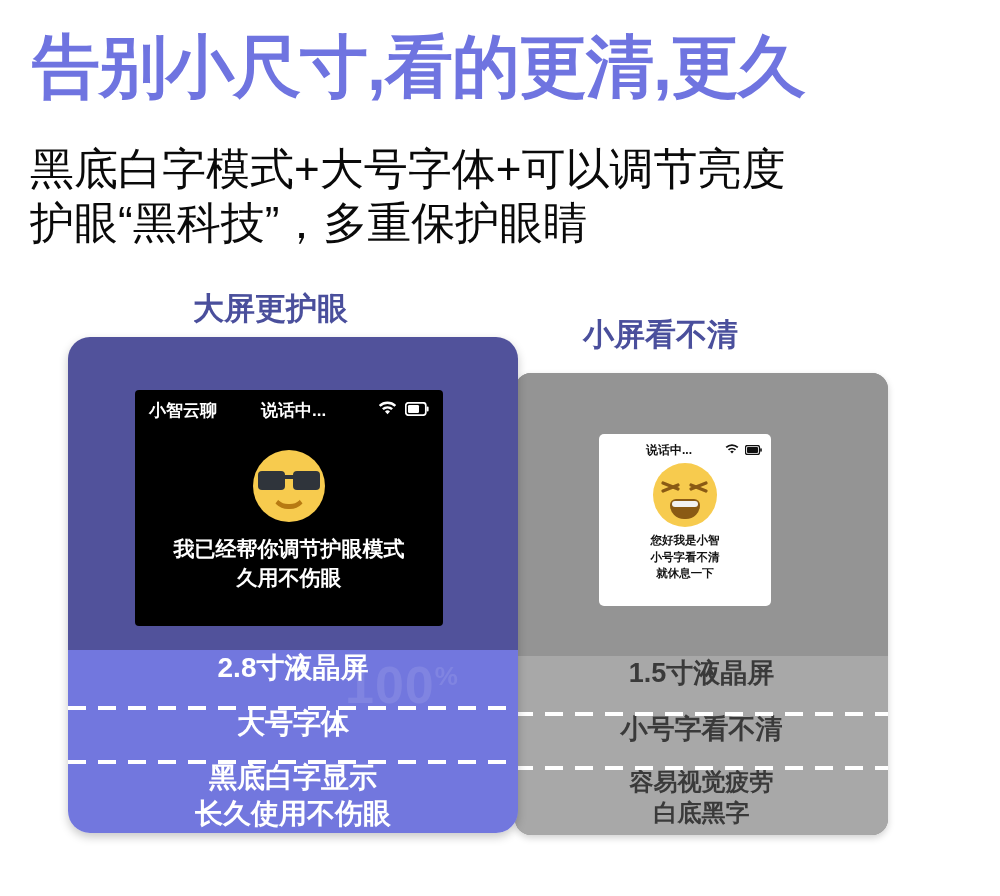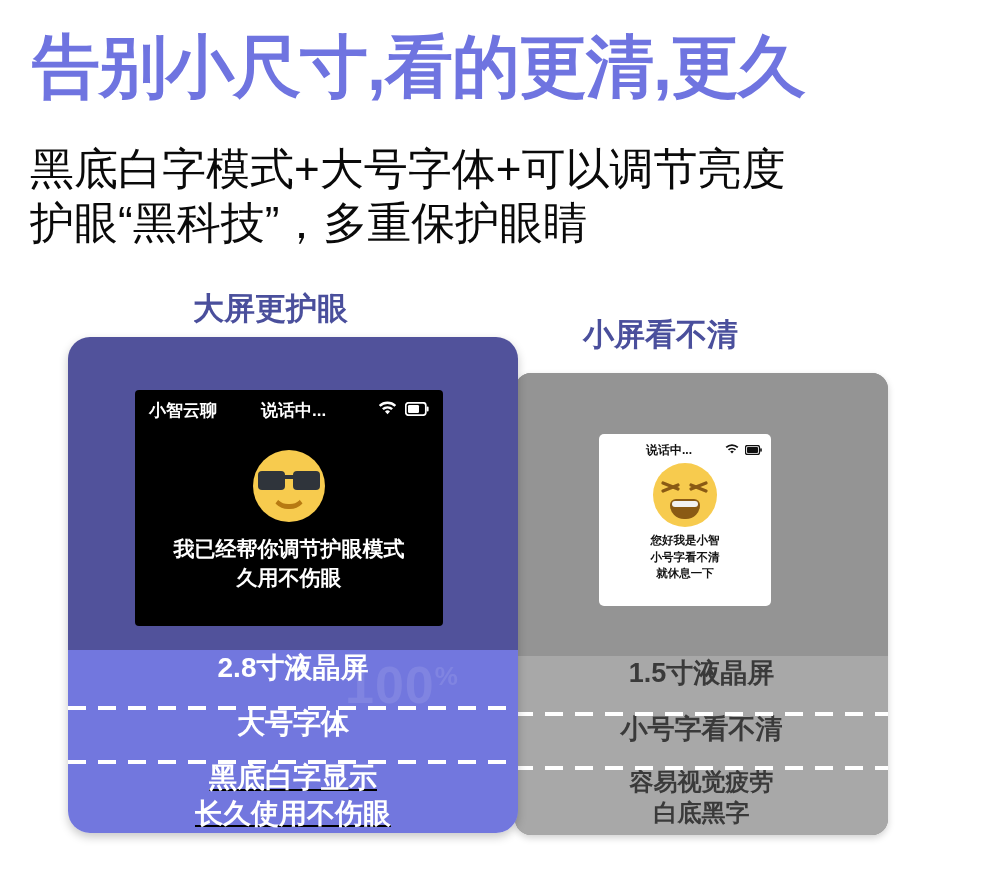--- a/index.html
+++ b/index.html
@@ -337,21 +337,21 @@
 
     <div class="purple-rows">
       <div class="rows">
         <div class="row" style="height:56px;">
           <span class="rowtext-p fs-big">2.8寸液晶屏</span>
         </div>
         <div class="row" style="height:54px;">
           <span class="dash"></span>
           <span class="rowtext-p fs-big">大号字体</span>
         </div>
-        <div class="row" style="flex:1;text-decoration:underline;">
+        <div class="row" style="flex:1;">
           <span class="dash"></span>
           <span class="rowtext-p fs-big">
             <span style="display:block">黑底白字显示</span>
             <span style="display:block">长久使用不伤眼</span>
           </span>
         </div>
       </div>
     </div>
   </div>
 

